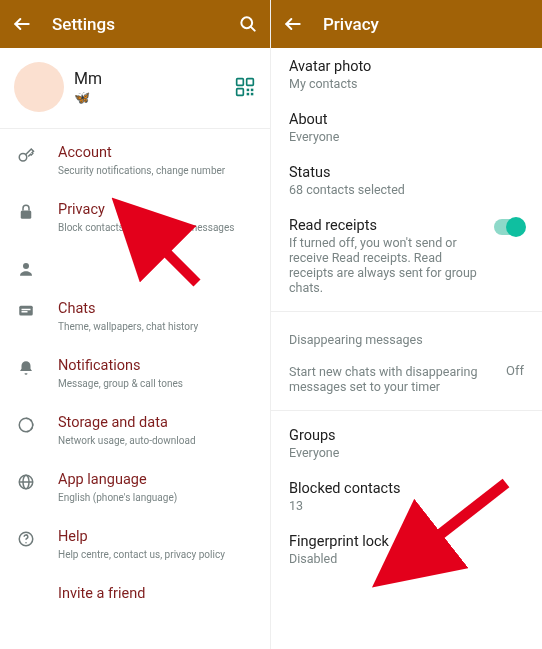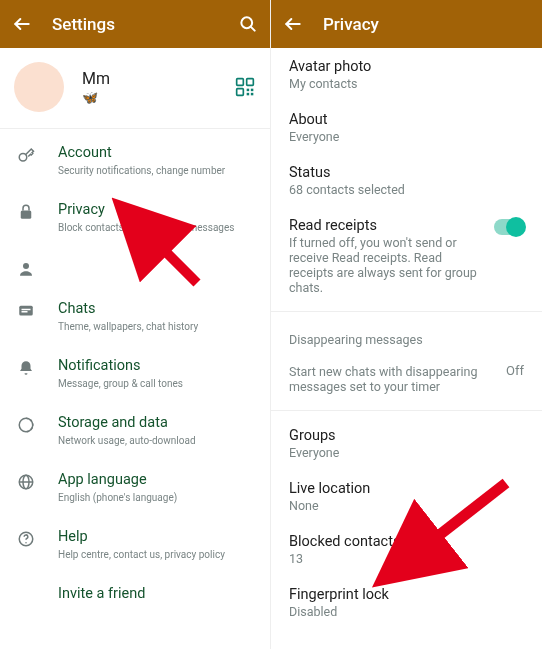--- a/index.html
+++ b/index.html
@@ -16,21 +16,21 @@
   .profile { display:flex; align-items:center; padding: 14px 14px 16px 14px; }
   .avatar { width:50px; height:50px; border-radius:50%; background:#fbe0d0; display:flex; align-items:center; justify-content:center; font-size:9px; color:#aaa; }
   .pname { font-size:16px; color:#222; margin-left:14px; flex:1;}
   .qr { width:22px; height:22px; display:flex; align-items:center; justify-content:center; }
   .butterfly { font-size:13px; margin-top:2px; }
   .divider { height:1px; background:#eee; margin:0 0 4px 0;}
   
   .row { display:flex; padding: 11px 14px 11px 14px; cursor:pointer; }
   .row .icon { width:24px; display:flex; align-items:flex-start; justify-content:center; color:#6f7a7a; padding-top:2px;}
   .row .texts { margin-left:20px; flex:1; min-width:0;}
-  .row .title { font-size:14.5px; color:#14532d; line-height:18px;}
+  .row .title { font-size:14.5px; color:#7f1d1d; line-height:18px;}
   .row .sub { font-size:10px; color:#7a8585; line-height:16px; margin-top:1px;}
   
   .prow { padding:10px 18px 10px 18px; cursor:pointer; }
   .prow .ptitle { font-size:14.5px; color:#202020; }
   .prow .psub  { font-size:12.5px; color:#7a8585; margin-top:1px; line-height:15px;}
   .prow.toggle { display:flex; }
   .prow.toggle .ptxt { flex:1; padding-right:8px;}
   .prow.toggle .ptitle{}
   .switch { width:30px; height:16px; border-radius:10px; background:#8ed9c9; position:relative; margin-top:2px;}
   .switch::after{ content:''; position:absolute; right:-2px; top:-2px; width:20px; height:20px; border-radius:50%; background:#0fbfa0;}
@@ -60,21 +60,21 @@
       <div class="search">
         <svg width="20" height="20" viewBox="0 0 24 24" fill="none" stroke="#fff" stroke-width="2.4" stroke-linecap="round">
             <circle cx="10.5" cy="10.5" r="6.5"></circle>
             <line x1="20" y1="20" x2="15.2" y2="15.2"></line>
           </svg>
       </div>
     </div>
     <div class="content">
       <div class="profile">
         <div class="avatar"></div>
-        <div style="margin-left:18px; flex:1;">
+        <div style="margin-left:10px; flex:1;">
           <div class="pname" style="margin-left:0">Mm</div>
           <div class="butterfly">🦋</div>
         </div>
         <div class="qr">
           <svg width="20" height="20" viewBox="0 0 24 24" fill="#0c7f70">
               <rect x="2" y="2" width="8" height="8" rx="1" fill="none" stroke="#0c7f70" stroke-width="2"></rect>
               <rect x="14" y="2" width="8" height="8" rx="1" fill="none" stroke="#0c7f70" stroke-width="2"></rect>
               <rect x="2" y="14" width="8" height="8" rx="1" fill="none" stroke="#0c7f70" stroke-width="2"></rect>
               <rect x="14" y="14" width="3" height="3"></rect>
               <rect x="19" y="14" width="3" height="3"></rect>
@@ -247,24 +247,20 @@
           <div class="psub">Start new chats with disappearing messages set to your timer</div>
         </div>
         <div class="trailing">Off</div>
       </div>
       <div class="pdivider"></div>
       <div class="prow">
         <div class="ptitle">Groups</div>
         <div class="psub">Everyone</div>
       </div>
       <div class="prow">
-        <div class="ptitle">Live location</div>
-        <div class="psub">None</div>
-      </div>
-      <div class="prow">
         <div class="ptitle">Blocked contacts</div>
         <div class="psub">13</div>
       </div>
       <div class="prow">
         <div class="ptitle">Fingerprint lock</div>
         <div class="psub">Disabled</div>
       </div>
     </div>
 
     <div class="arrow" style="left:135px; top:475px;">

